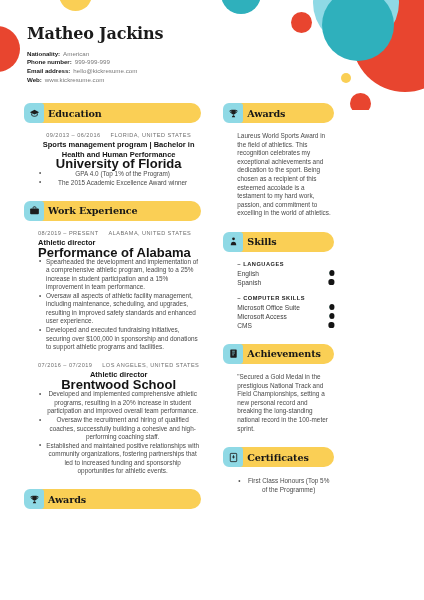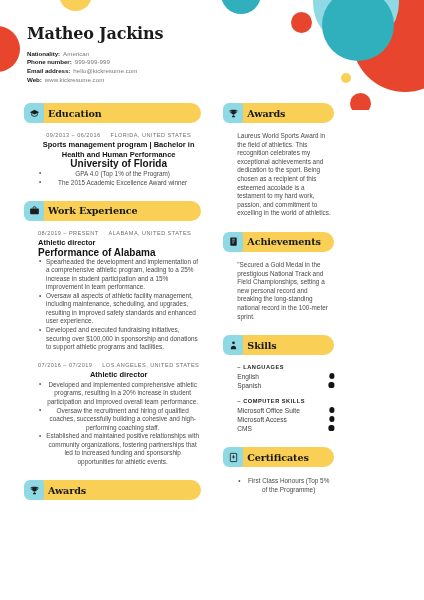--- a/index.html
+++ b/index.html
@@ -117,21 +117,21 @@
     white-space: nowrap;
   }
   .meta .loc { margin-left: 10px; }
   .ent-title {
     font-size: 7.5px;
     font-weight: bold;
     color: #141414;
     line-height: 9.6px;
   }
   .ent-sub {
-    font-size: 10px;
+    font-size: 13px;
     font-weight: bold;
     color: #141414;
     line-height: 9.4px;
     margin-bottom: 1px;
   }
   ul.bullets { list-style: none; margin-top: 1px; }
   ul.bullets li {
     position: relative;
     padding-left: 8px;
     font-size: 6.4px;
@@ -290,20 +290,21 @@
               <li>Oversaw all aspects of athletic facility management, including maintenance, scheduling, and upgrades, resulting in improved safety standards and enhanced user experience.</li>
               <li>Developed and executed fundraising initiatives, securing over $100,000 in sponsorship and donations to support athletic programs and facilities.</li>
             </ul>
           </div>
 
           <div class="entry">
             <div class="meta">
               <span>07/2016 – 07/2019</span><span class="loc">LOS ANGELES, UNITED STATES</span>
             </div>
             <div class="ent-title">Athletic director</div>
+            <div class="ent-sub">Brentwood School</div>
             <ul class="bullets">
               <li>Developed and implemented comprehensive athletic programs, resulting in a 20% increase in student participation and improved overall team performance.</li>
               <li>Oversaw the recruitment and hiring of qualified coaches, successfully building a cohesive and high-performing coaching staff.</li>
               <li>Established and maintained positive relationships with community organizations, fostering partnerships that led to increased funding and sponsorship opportunities for athletic events.</li>
             </ul>
           </div>
 
         </div>
       </div>
 
@@ -334,35 +335,20 @@
               <path d="M7 5.5 H4.5 V7.5 C4.5 9.5 6 10.5 7.3 10.5"></path>
               <path d="M17 5.5 H19.5 V7.5 C19.5 9.5 18 10.5 16.7 10.5"></path>
               <path d="M12 14 V17"></path>
               <path d="M8.5 20 H15.5 L14.5 17 H9.5 Z" fill="#1d1d1d" stroke="none"></path>
             </svg>
           </div>
           <div class="sec-title">Awards</div>
         </div>
         <div class="sec-body">
           <div class="para">Laureus World Sports Award in the field of athletics. This recognition celebrates my exceptional achievements and dedication to the sport. Being chosen as a recipient of this esteemed accolade is a testament to my hard work, passion, and commitment to excelling in the world of athletics.</div>
-        </div>
-      </div>
-
-      <div class="section">
-        <div class="sec-head">
-          <div class="sec-badge">
-            <svg width="11" height="11" viewBox="0 0 24 24" fill="none" stroke="#1d1d1d" stroke-width="1.8">
-              <rect x="5" y="3" width="14" height="18" rx="1.5" fill="#1d1d1d" stroke="none"></rect>
-              <path d="M9 7 H15 M9 11 H15 M9 15 H13" stroke="#8fd9e5" stroke-width="1.6"></path>
-            </svg>
-          </div>
-          <div class="sec-title">Achievements</div>
-        </div>
-        <div class="sec-body">
-          <div class="para">"Secured a Gold Medal in the prestigious National Track and Field Championships, setting a new personal record and breaking the long-standing national record in the 100-meter sprint.</div>
         </div>
       </div>
 
       <div class="section">
         <div class="sec-head">
           <div class="sec-badge">
             <svg width="11" height="11" viewBox="0 0 24 24" fill="none" stroke="#1d1d1d" stroke-width="1.8">
               <circle cx="12" cy="6" r="3" fill="#1d1d1d" stroke="none"></circle>
               <path d="M6 20 C6 15 8.5 12.5 12 12.5 C15.5 12.5 18 15 18 20 Z" fill="#1d1d1d" stroke="none"></path>
             </svg>
@@ -419,20 +405,35 @@
             </div>
           </div>
 
         </div>
       </div>
 
       <div class="section">
         <div class="sec-head">
           <div class="sec-badge">
             <svg width="11" height="11" viewBox="0 0 24 24" fill="none" stroke="#1d1d1d" stroke-width="1.8">
+              <rect x="5" y="3" width="14" height="18" rx="1.5" fill="#1d1d1d" stroke="none"></rect>
+              <path d="M9 7 H15 M9 11 H15 M9 15 H13" stroke="#8fd9e5" stroke-width="1.6"></path>
+            </svg>
+          </div>
+          <div class="sec-title">Achievements</div>
+        </div>
+        <div class="sec-body">
+          <div class="para">"Secured a Gold Medal in the prestigious National Track and Field Championships, setting a new personal record and breaking the long-standing national record in the 100-meter sprint.</div>
+        </div>
+      </div>
+
+      <div class="section">
+        <div class="sec-head">
+          <div class="sec-badge">
+            <svg width="11" height="11" viewBox="0 0 24 24" fill="none" stroke="#1d1d1d" stroke-width="1.8">
               <rect x="5" y="3" width="14" height="18" rx="1.5"></rect>
               <path d="M12 7 V14 M9 11 H15"></path>
             </svg>
           </div>
           <div class="sec-title">Certificates</div>
         </div>
         <div class="sec-body">
           <div class="entry">
             <ul class="bullets">
               <li>First Class Honours (Top 5% of the Programme)</li>

